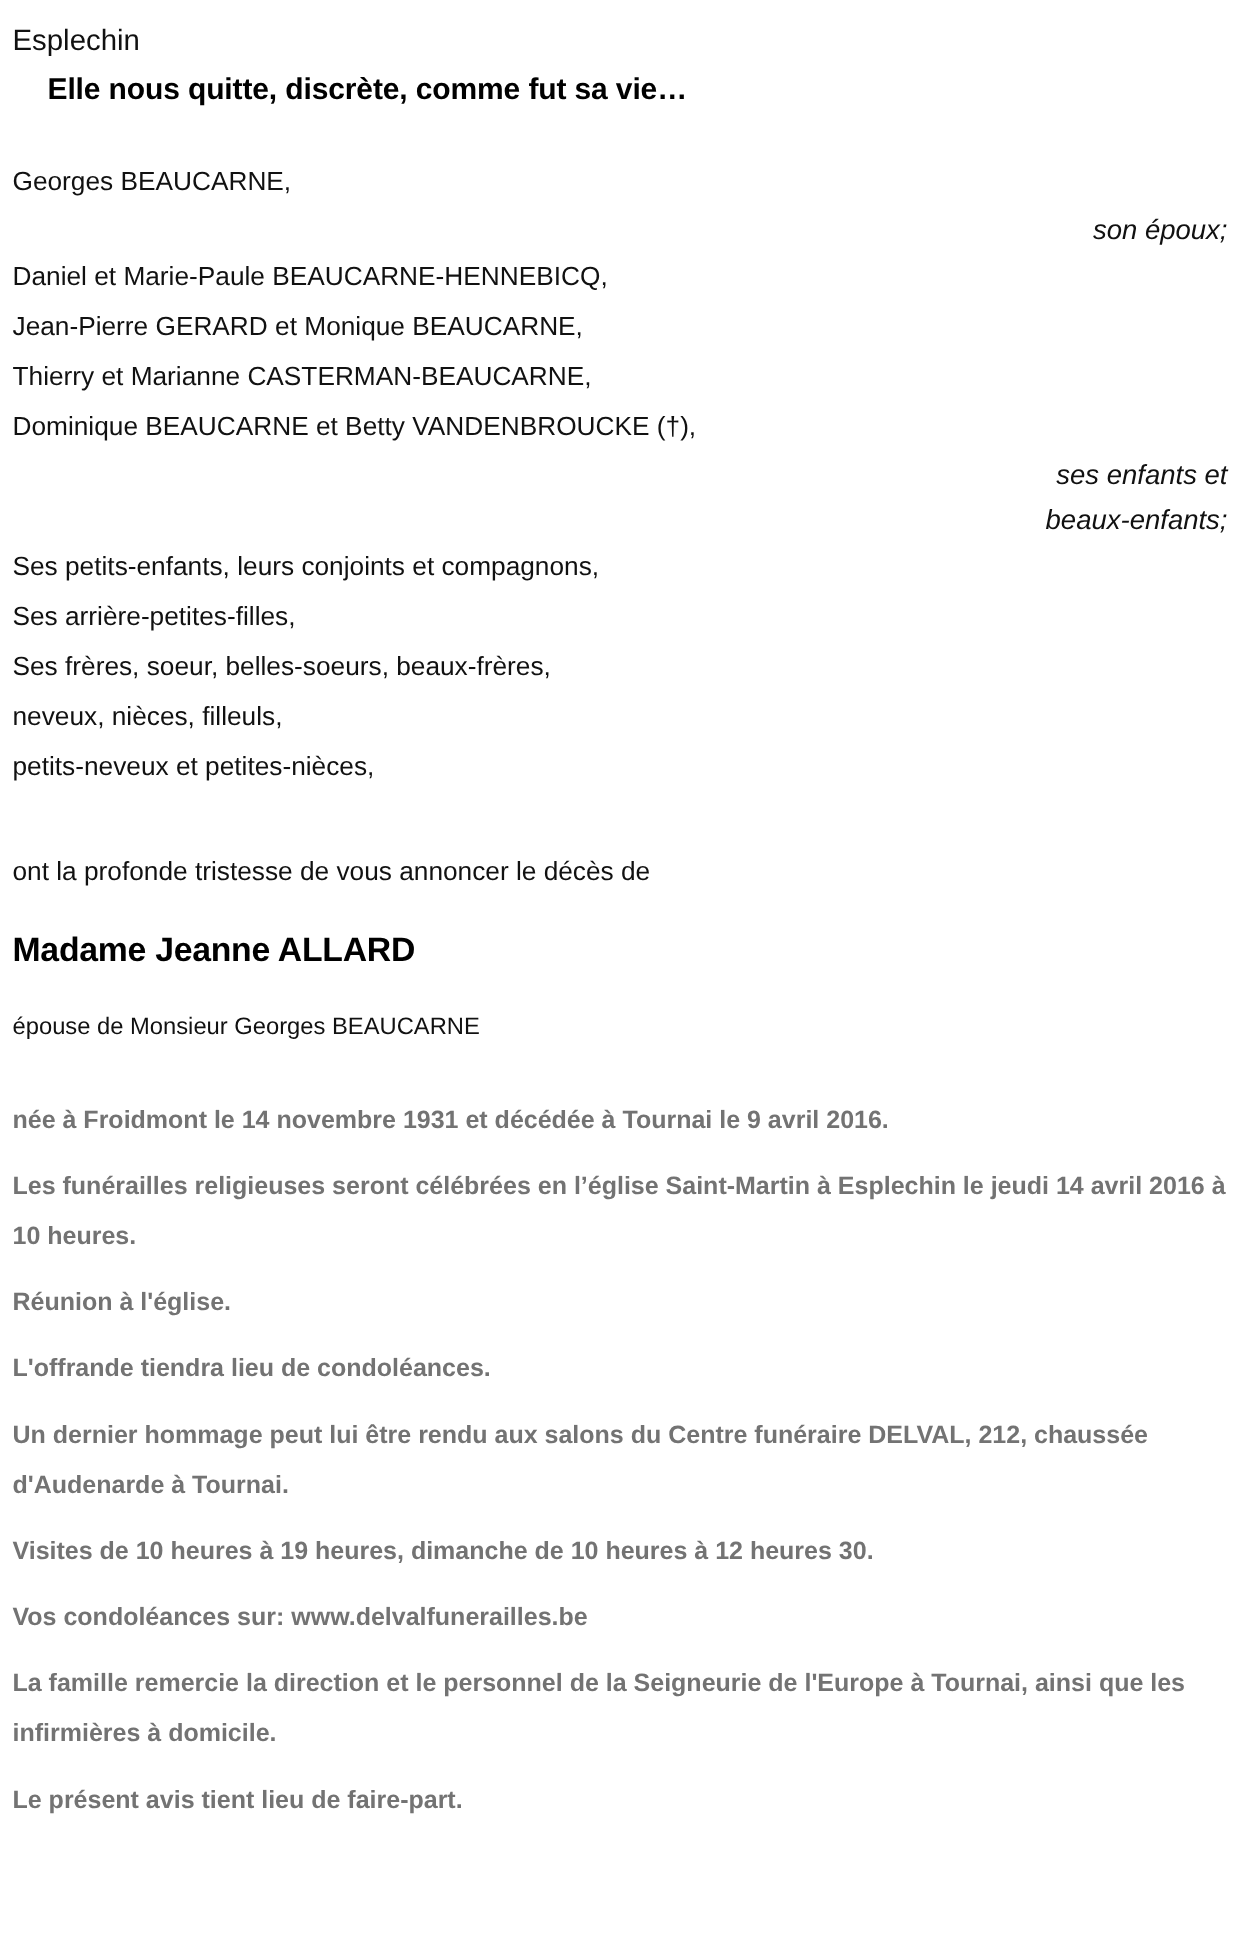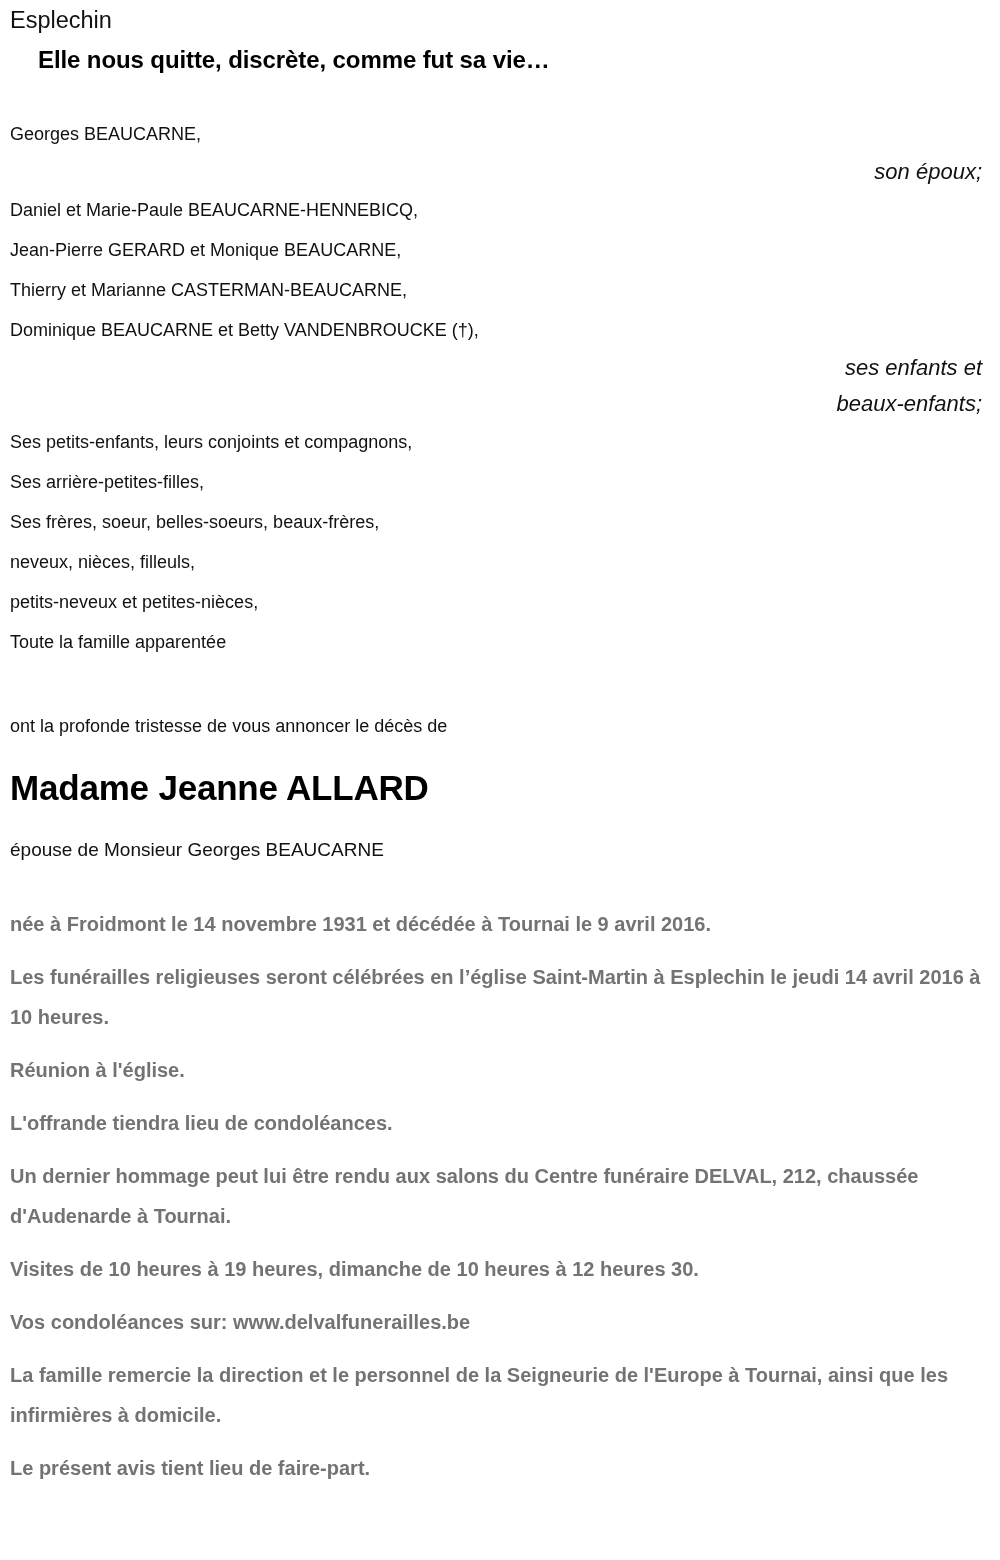--- a/index.html
+++ b/index.html
@@ -12,25 +12,25 @@
     width: 1000px;
     height: 1560px;
     font-family: "Liberation Sans", "DejaVu Sans", sans-serif;
     color: #000000;
     -webkit-font-smoothing: antialiased;
   }
   .notice {
     box-sizing: border-box;
     width: 1000px;
     min-height: 1560px;
-    padding: 0 10px 0 10px;
+    padding: 12px 10px 0 10px;
     position: relative;
   }
   .line {
-    font-size: 18px;
+    font-size: 21px;
     line-height: 40px;
     color: #111111;
     white-space: pre-wrap;
   }
   .locality {
     font-size: 23.5px;
     line-height: 40px;
     color: #111111;
   }
   .tagline {
@@ -52,21 +52,21 @@
     color: #111111;
     padding-right: 8px;
   }
   .relation.two-line {
     line-height: 36px;
   }
   .names-block .line {
     line-height: 40px;
   }
   .deceased-name {
-    font-size: 35px;
+    font-size: 27px;
     font-weight: bold;
     line-height: 48px;
     color: #000000;
     letter-spacing: -0.2px;
   }
   .para {
     font-size: 20px;
     line-height: 40px;
     color: #737373;
     max-width: 975px;
@@ -104,21 +104,20 @@
     <div class="relation two-line">ses enfants et</div>
     <div class="relation two-line">beaux-enfants;</div>
   </div>
 
   <div class="names-block">
     <div class="line">Ses petits-enfants, leurs conjoints et compagnons,</div>
     <div class="line">Ses arrière-petites-filles,</div>
     <div class="line">Ses frères, soeur, belles-soeurs, beaux-frères,</div>
     <div class="line">neveux, nièces, filleuls,</div>
     <div class="line">petits-neveux et petites-nièces,</div>
-    <div class="line">Toute la famille apparentée</div>
   </div>
 
   <div class="gap-lg"></div>
 
   <div class="line">ont la profonde tristesse de vous annoncer le décès de</div>
 
   <div class="gap-sm"></div>
 
   <div class="deceased-name">Madame Jeanne ALLARD</div>
 

